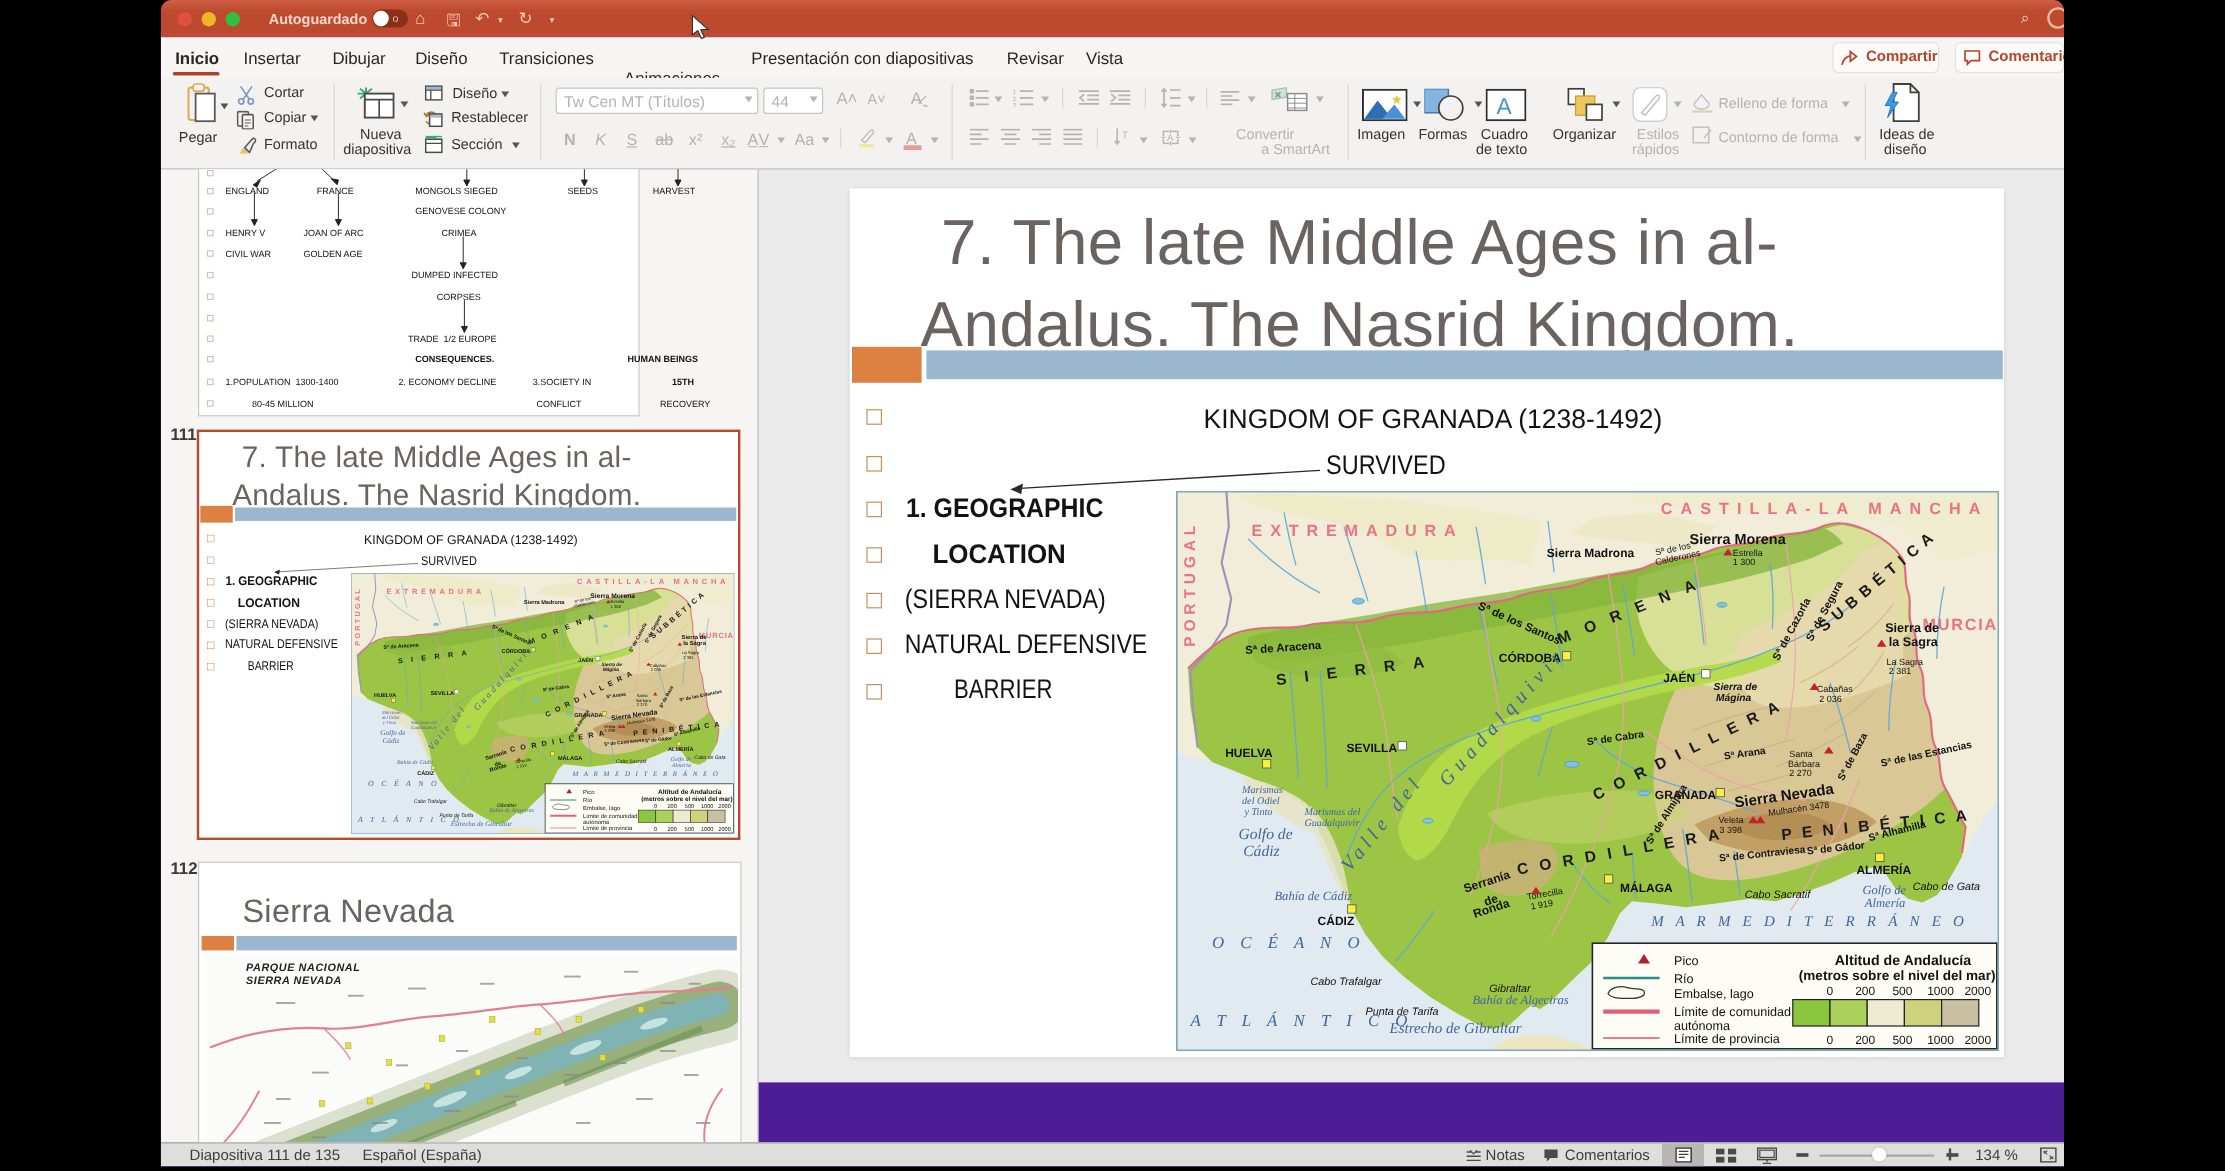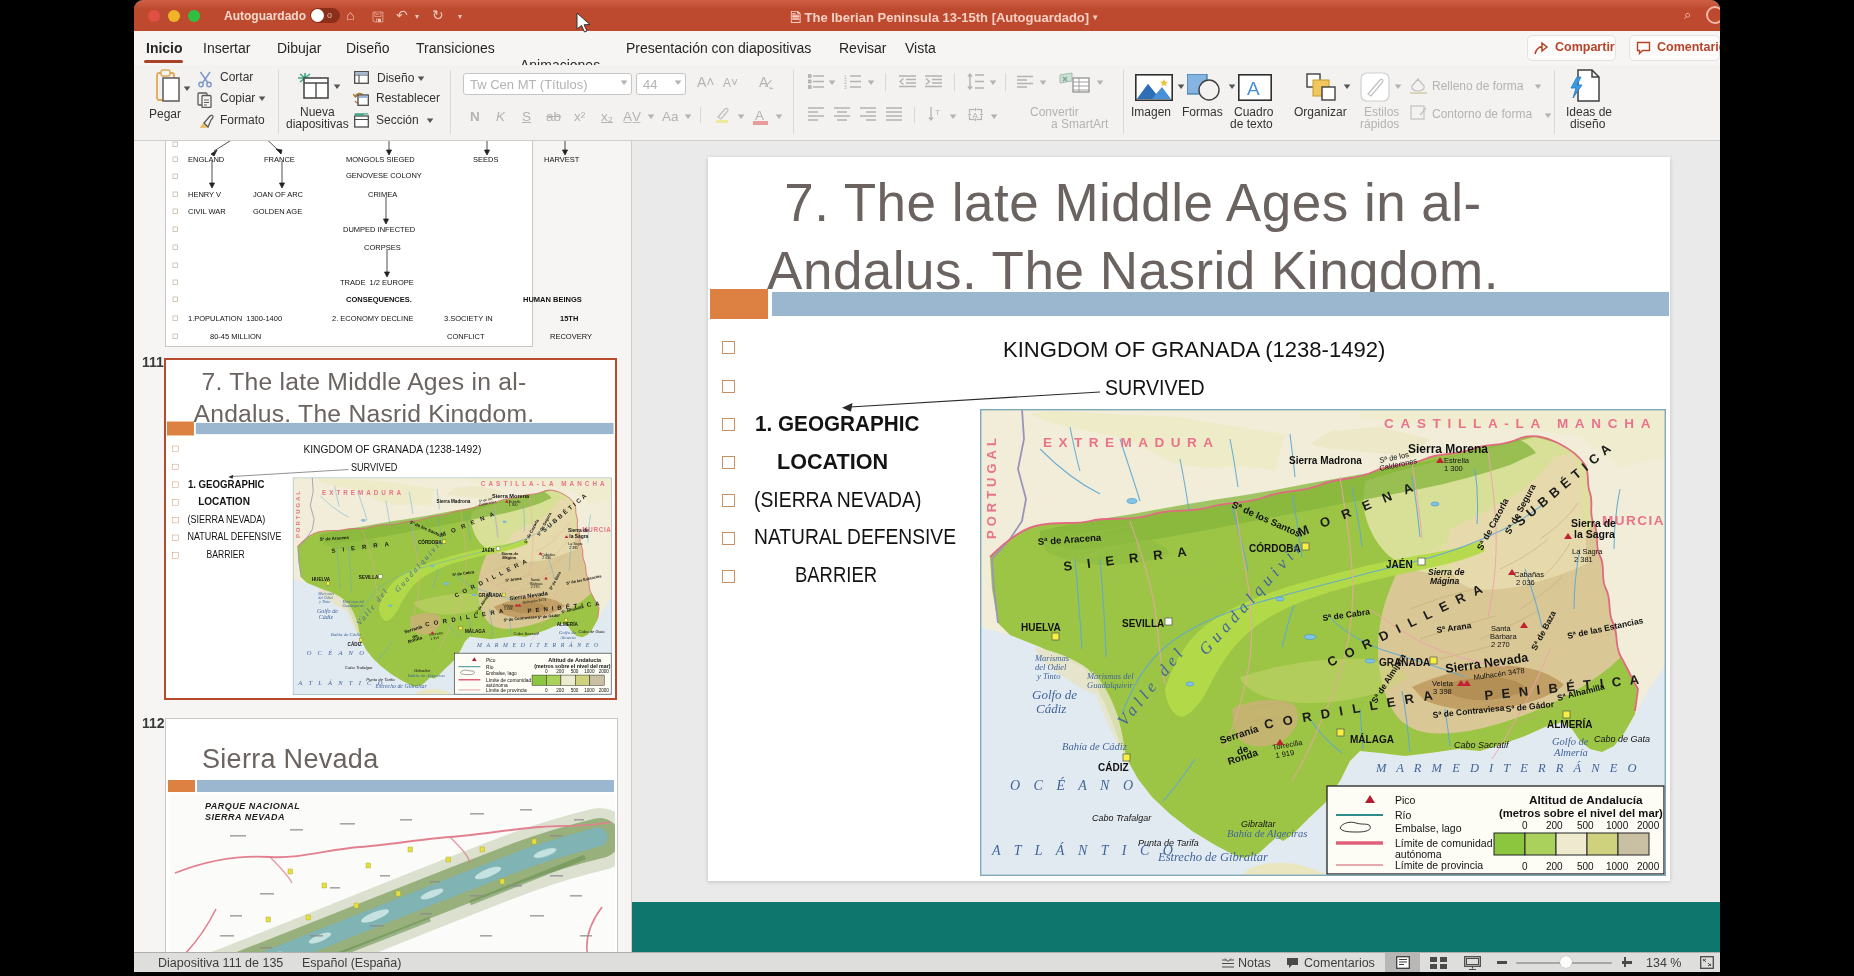--- a/index.html
+++ b/index.html
@@ -1,16 +1,16 @@
 <!DOCTYPE html>
 <html><head><meta charset="utf-8"><style>
 *{margin:0;padding:0;box-sizing:border-box;}
 html,body{width:1854px;height:976px;background:#000;font-family:"Liberation Sans",sans-serif;overflow:hidden;}
 .abs{position:absolute;}
-#win{position:absolute;left:134px;top:0;width:1586px;height:972px;background:#0f766e;overflow:hidden;border-radius:9px 9px 0 0;}
+#win{position:absolute;left:134px;top:0;width:1586px;height:972px;background:#4c1d95;overflow:hidden;border-radius:9px 9px 0 0;}
 
 #titlebar{position:absolute;left:0;top:0;width:1586px;height:31px;background:linear-gradient(#cf5f46,#bd4a2e 30%,#bd4a2e);}
 .tl{position:absolute;top:10px;width:12px;height:12px;border-radius:50%;}
 #ttext{position:absolute;top:8px;left:550px;width:520px;text-align:center;color:#f6d0c4;font-size:13px;font-weight:700;}
 .tico{position:absolute;top:7px;color:#f3c8ba;font-size:14px;}
 
 #tabbar{position:absolute;left:0;top:31px;width:1586px;height:34px;background:#f6f5f4;}
 .tab{position:absolute;top:9px;font-size:14px;color:#262626;}
 
 #ribbon{position:absolute;left:0;top:65px;width:1586px;height:76px;background:#f3f2f1;border-bottom:1px solid #cfcecd;}
@@ -263,21 +263,20 @@
     <div style="position:absolute;left:176px;top:8px;width:30px;height:15px;background:#8c2f1a;border-radius:8px;">
       <div style="position:absolute;left:1px;top:1px;width:13px;height:13px;background:#fff;border-radius:50%;"></div>
       <div style="position:absolute;left:17px;top:2px;font-size:9px;color:#e8b7a8;">o</div>
     </div>
     <div class="tico" style="left:212px;">⌂</div>
     <div class="tico" style="left:238px;">🖫</div>
     <div class="tico" style="left:262px;">↶</div>
     <div class="tico" style="left:281px;font-size:8px;top:12px;">▾</div>
     <div class="tico" style="left:298px;">↻</div>
     <div class="tico" style="left:324px;font-size:8px;top:12px;">▾</div>
-    <div id="ttext">🗎 The Iberian Peninsula 13-15th [Autoguardado] ▾</div>
     <div class="tico" style="left:1550px;font-size:13px;">⌕</div>
     <div style="position:absolute;left:1572px;top:6px;width:18px;height:18px;border:2.5px solid #f0b5a5;border-radius:50%;"></div>
   </div>
   <div id="tabbar">
     <div class="tab" style="left:12px;font-weight:700;">Inicio</div>
     <div style="position:absolute;left:10px;top:29px;width:39px;height:3px;background:#a8432a;border-radius:2px;"></div>
     <div class="tab" style="left:69px;">Insertar</div>
     <div class="tab" style="left:143px;">Dibujar</div>
     <div class="tab" style="left:212px;">Diseño</div>
     <div class="tab" style="left:282px;">Transiciones</div>
@@ -331,21 +330,21 @@
         <path d="M6,10 L12,3 C13,2 15,2 15,4 C15,5 14,6 13,7 L10,14 Z" fill="none" stroke="#5a5a5a" stroke-width="1.3"></path>
       </svg>
     <div class="rlab" style="left:86px;top:48px;">Formato</div>
     <svg style="position:absolute;left:163px;top:7px;" width="32" height="28" viewBox="0 0 32 28">
       <path d="M8,6 v-5 M8,6 h-7 M8,6 l-5,-4 M8,6 l5,-4 M8,6 l-5,4" stroke="#3da584" stroke-width="1.6" fill="none"></path>
       <rect x="7" y="6" width="24" height="20" fill="#fff" stroke="#4a4a4a" stroke-width="1.6"></rect>
       <path d="M7,11 h24 M19,11 v15" stroke="#4a4a4a" stroke-width="1.4"></path>
     </svg>
     <div class="chv" style="left:199px;top:17px;">▼</div>
     <div class="rlab" style="left:166px;top:40px;">Nueva</div>
-    <div class="rlab" style="left:152px;top:52px;">diapositivas</div>
+    <div class="rlab" style="left:152px;top:52px;">diapositiva</div>
     <svg style="position:absolute;left:220px;top:6px;" width="15" height="13" viewBox="0 0 15 13">
         <rect x="0.7" y="0.7" width="13.6" height="11.6" fill="#fff" stroke="#4a4a4a" stroke-width="1.3"></rect>
         <path d="M1,4 h13 M5,4 v8" stroke="#4a4a4a" stroke-width="1.1"></path>
         <rect x="1.5" y="1.5" width="12" height="2" fill="#9db8d6"></rect>
       </svg>
     <div class="rlab" style="left:243px;top:6px;">Diseño</div>
     <div class="chv" style="left:283px;top:9px;">▼</div>
     <svg style="position:absolute;left:219px;top:26px;" width="16" height="15" viewBox="0 0 16 15">
         <path d="M2,5 a5,5 0 1 1 0,5" fill="none" stroke="#b0752f" stroke-width="1.4"></path>
         <path d="M0,3 l2.5,3 3,-2.5" fill="none" stroke="#b0752f" stroke-width="1.4"></path>

